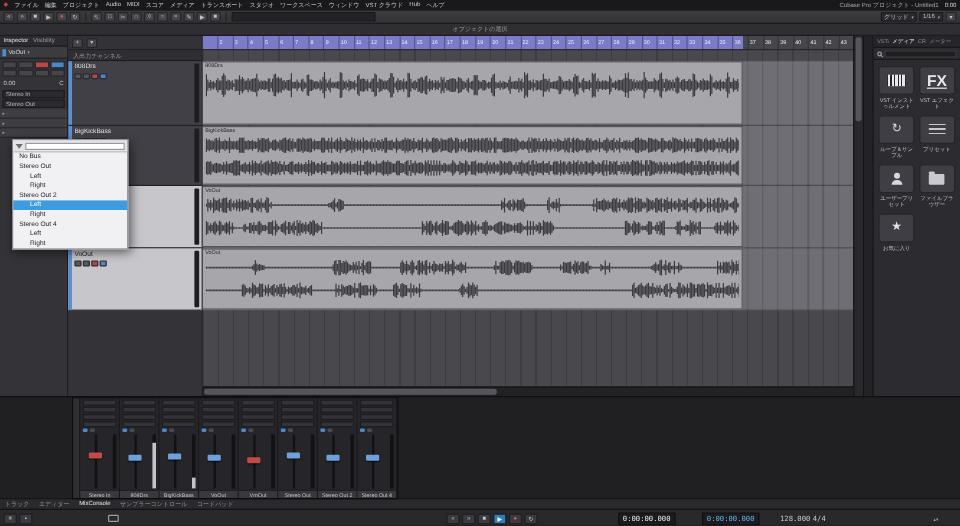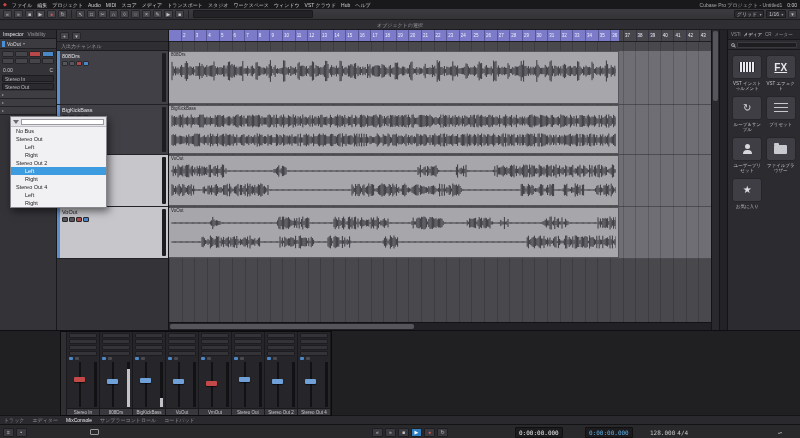--- a/index.html
+++ b/index.html
@@ -87,21 +87,21 @@
   .rp-tab.active{color:#fff;}
   .rp-search{height:10px;display:flex;align-items:center;gap:2px;padding:0 3px;border-bottom:1px solid #18181b;}
   .mag{width:4px;height:4px;border:1px solid #9a9aa0;border-radius:50%;position:relative;flex:none;}
   .mag::after{content:"";position:absolute;width:3px;height:1px;background:#9a9aa0;right:-2px;bottom:-1px;transform:rotate(40deg);}
   .rp-input{flex:1;height:6px;background:#1e1e21;border:1px solid #3a3a3f;border-radius:1px;}
   .rp-grid{display:grid;grid-template-columns:1fr 1fr;gap:5px 3px;padding:5px 4px;}
   .tile{display:flex;flex-direction:column;align-items:center;gap:2px;}
   .tile-btn{width:30px;height:24px;background:#3e3e44;border:1px solid #26262a;border-radius:3px;display:flex;align-items:center;justify-content:center;}
   .tile-label{font-size:4.5px;color:#c2c2c8;text-align:center;line-height:5px;max-width:33px;}
   .ic-keys{width:16px;height:10px;background:#e8e8ec;background-image:repeating-linear-gradient(to right,#26262a 0,#26262a 1px,transparent 1px,transparent 3px);border-radius:1px;}
-  .ic-fx{font-size:10px;font-weight:bold;color:#e8e8ec;text-decoration:underline;}
+  .ic-fx{font-size:13px;font-weight:bold;color:#e8e8ec;text-decoration:underline;}
   .ic-loop{font-size:10px;color:#d8d8dc;line-height:1;}
   .ic-preset{width:14px;height:10px;background-image:repeating-linear-gradient(to bottom,#c8c8cc 0,#c8c8cc 1px,transparent 1px,transparent 4px);}
   .ic-user{position:relative;width:12px;height:10px;}
   .ic-user::before{content:"";position:absolute;left:50%;top:0;width:5px;height:5px;margin-left:-2.5px;border-radius:50%;background:#d8d8dc;}
   .ic-user::after{content:"";position:absolute;left:50%;bottom:0;width:9px;height:4px;margin-left:-4.5px;border-radius:4px 4px 0 0;background:#d8d8dc;}
   .ic-folder{position:relative;width:13px;height:9px;background:#c8cad0;border-radius:1px;}
   .ic-folder::before{content:"";position:absolute;top:-2px;left:0;width:5px;height:2px;background:#c8cad0;border-radius:1px 1px 0 0;}
   .ic-star{font-size:10px;color:#e0e0e4;line-height:1;}
 
   

